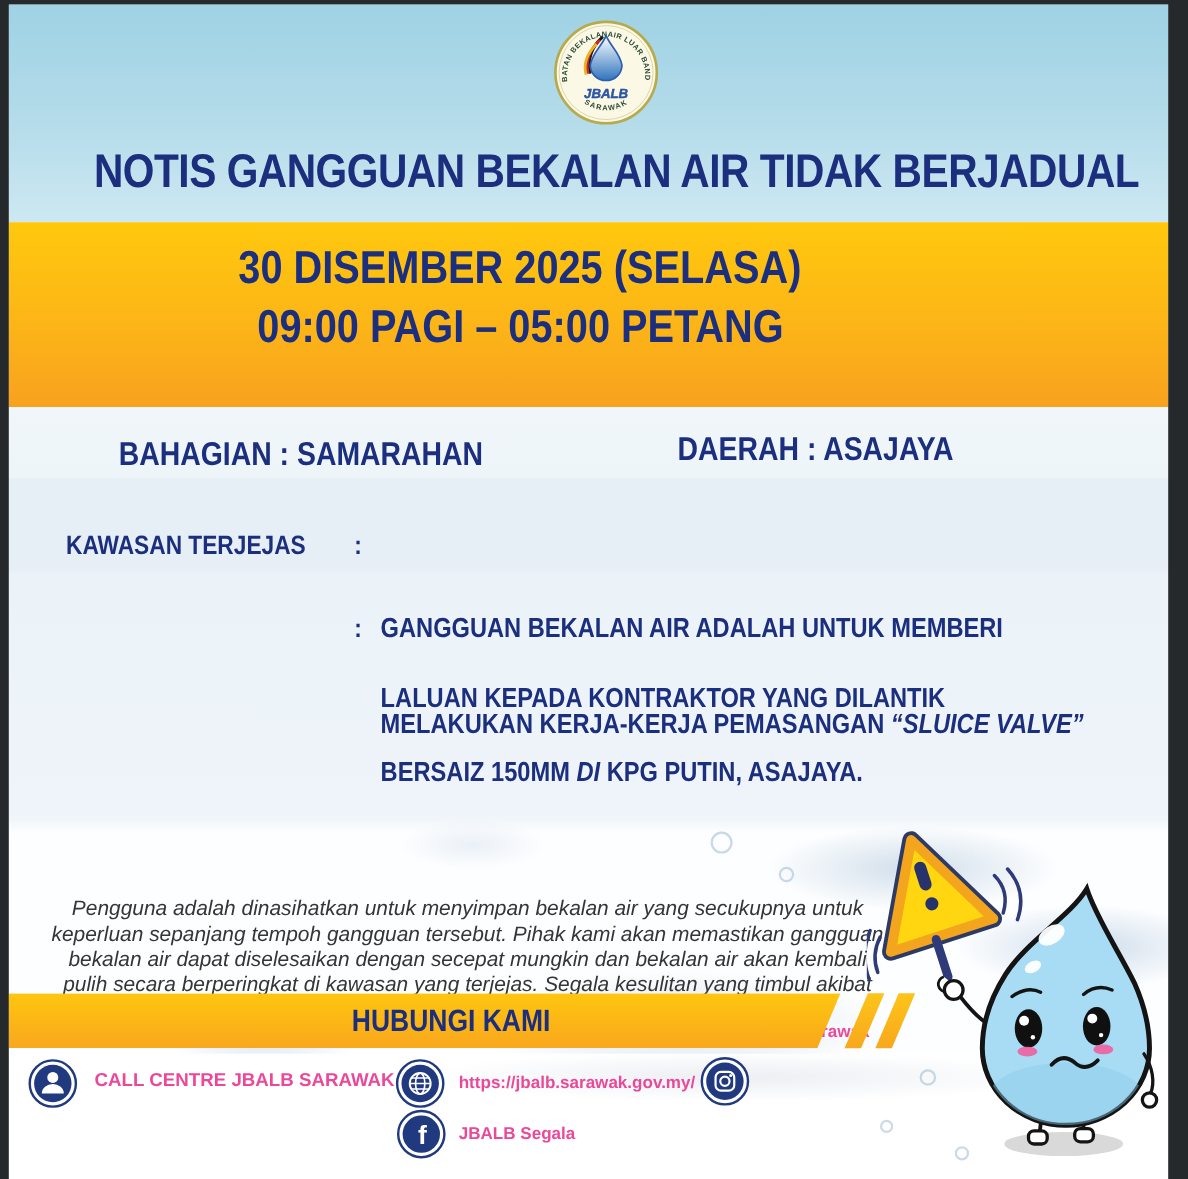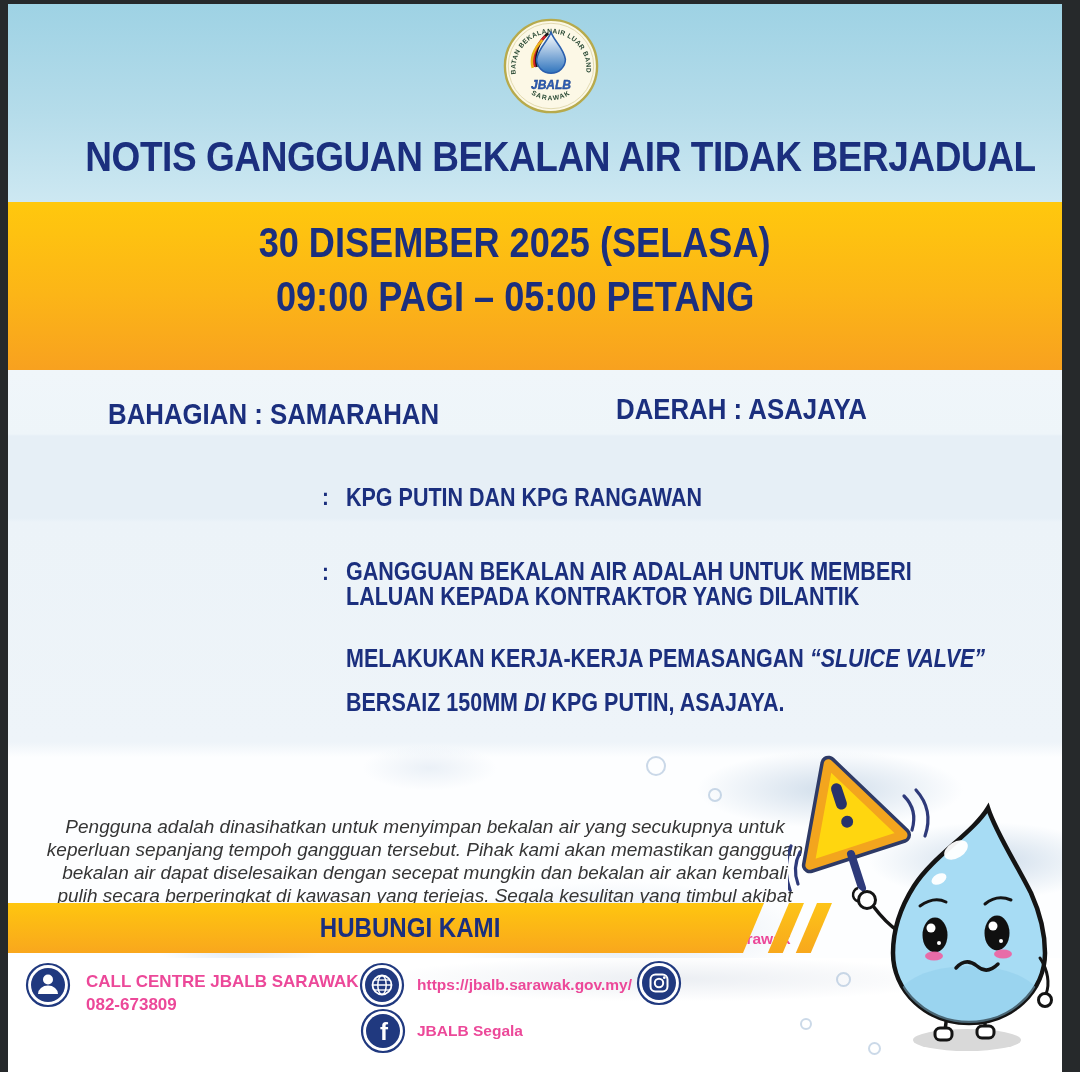--- a/index.html
+++ b/index.html
@@ -30,33 +30,33 @@
       radial-gradient(90px 30px at 40% 12%, rgba(200,215,232,.35), transparent 75%),
       linear-gradient(180deg,#eef4f9 0%, rgba(255,255,255,0) 7%);}
   .footer-wash{position:absolute;left:280px;top:955px;width:780px;height:60px;z-index:1;
     background:radial-gradient(390px 30px at 50% 40%, rgba(190,200,215,.30), transparent 75%);}
 
   
   .navy{color:#1b2f7e;font-weight:bold;}
   .cond{display:inline-block;transform:scaleX(.86);transform-origin:center;white-space:nowrap;}
   .cond-l{display:inline-block;transform:scaleX(.86);transform-origin:left center;white-space:nowrap;}
   .abs{position:absolute;z-index:5;}
-  .center{left:8px;width:1014px;text-align:center;}
+  .center{left:8px;width:930px;text-align:center;}
   .title{top:132px;font-size:43px;letter-spacing:-.5px;}
   .band-date{top:219px;font-size:42px;}
   .band-time{top:273px;font-size:42px;}
   .bahagian{left:108px;top:397px;font-size:30px;}
   .daerah{left:616px;top:392px;font-size:30px;}
   .kw-label{left:60px;top:483px;font-size:24px;}
   .kw-colon{left:322px;top:483px;font-size:24px;}
   .kw-value{left:346px;top:483px;font-size:25px;}
   .hn-label{left:60px;top:558px;font-size:24px;}
   .hn-colon{left:322px;top:558px;font-size:24px;}
   .hn-line{left:346px;font-size:25px;}
-  .hn-1{top:557px;} .hn-2{top:582px;} .hn-3{top:644px;} .hn-4{top:688px;}
+  .hn-1{top:557px;} .hn-2{top:621px;} .hn-3{top:644px;} .hn-4{top:688px;}
   .it{font-style:italic;}
   .advisory{left:30px;top:799px;width:758px;font-size:19px;line-height:23px;
     font-style:italic;color:#353535;font-weight:500;z-index:5;margin:16px;text-align:center;}
 
   .hubungi-band{position:absolute;left:8px;top:903px;width:756px;height:50px;z-index:6;
     background:linear-gradient(180deg,#ffc60f 0%,#f9a71d 100%);
     clip-path:polygon(0 0,100% 0,calc(100% - 21px) 100%,0 100%);
     text-align:center;line-height:50px;font-size:28px;}
   .hubungi-band .cond{padding-left:56px;}
   .stripe{position:absolute;top:903px;width:15px;height:50px;z-index:6;
@@ -130,25 +130,25 @@
     <span class="cond">09:00 PAGI – 05:00 PETANG</span>
   </div>
 
   <div class="abs navy daerah">
     <span class="cond-l">DAERAH : ASAJAYA</span>
   </div>
   <div class="abs navy bahagian">
     <span class="cond-l">BAHAGIAN : SAMARAHAN</span>
   </div>
 
+  <div class="abs navy kw-label">
+    <span class="cond-l">KAWASAN TERJEJAS</span>
+  </div>
   <div class="abs navy kw-colon">
     <span class="cond-l">:</span>
-  </div>
-  <div class="abs navy kw-value">
-    <span class="cond-l">KPG PUTIN DAN KPG RANGAWAN</span>
   </div>
 
   <div class="abs navy hn-colon">
     <span class="cond-l">:</span>
   </div>
   <div class="abs navy hn-line hn-1">
     <span class="cond-l"><span>GANGGUAN BEKALAN AIR ADALAH UNTUK MEMBERI</span></span>
   </div>
   <div class="abs navy hn-line hn-2">
     <span class="cond-l"><span>LALUAN KEPADA KONTRAKTOR YANG DILANTIK</span></span>
@@ -241,21 +241,20 @@
   </svg>
 
   <svg class="ic" style="left:25px;top:962px;" width="46" height="46" viewBox="0 0 46 46">
     <circle cx="23" cy="23" r="21" fill="#ffffff" stroke="#20397f" stroke-width="2.2"></circle>
     <circle cx="23" cy="23" r="17" fill="#20397f"></circle>
     <circle cx="23" cy="17.5" r="5" fill="#ffffff"></circle>
     <path d="M13,32 a10,8.5 0 0 1 20,0 z" fill="#ffffff"></path>
   </svg>
   <div class="f-text call-lines">
     <div>CALL CENTRE JBALB SARAWAK</div>
-    <div>082-673809</div>
   </div>
 
   <svg class="ic" style="left:359px;top:962px;" width="46" height="46" viewBox="0 0 46 46">
     <circle cx="23" cy="23" r="21" fill="#ffffff" stroke="#20397f" stroke-width="2.2"></circle>
     <circle cx="23" cy="23" r="17" fill="#20397f"></circle>
     <circle cx="23" cy="23" r="9.5" fill="none" stroke="#ffffff" stroke-width="1.8"></circle>
     <ellipse cx="23" cy="23" rx="4.2" ry="9.5" fill="none" stroke="#ffffff" stroke-width="1.5"></ellipse>
     <line x1="13.5" y1="23" x2="32.5" y2="23" stroke="#ffffff" stroke-width="1.5"></line>
     <line x1="15" y1="18" x2="31" y2="18" stroke="#ffffff" stroke-width="1.3"></line>
     <line x1="15" y1="28" x2="31" y2="28" stroke="#ffffff" stroke-width="1.3"></line>

